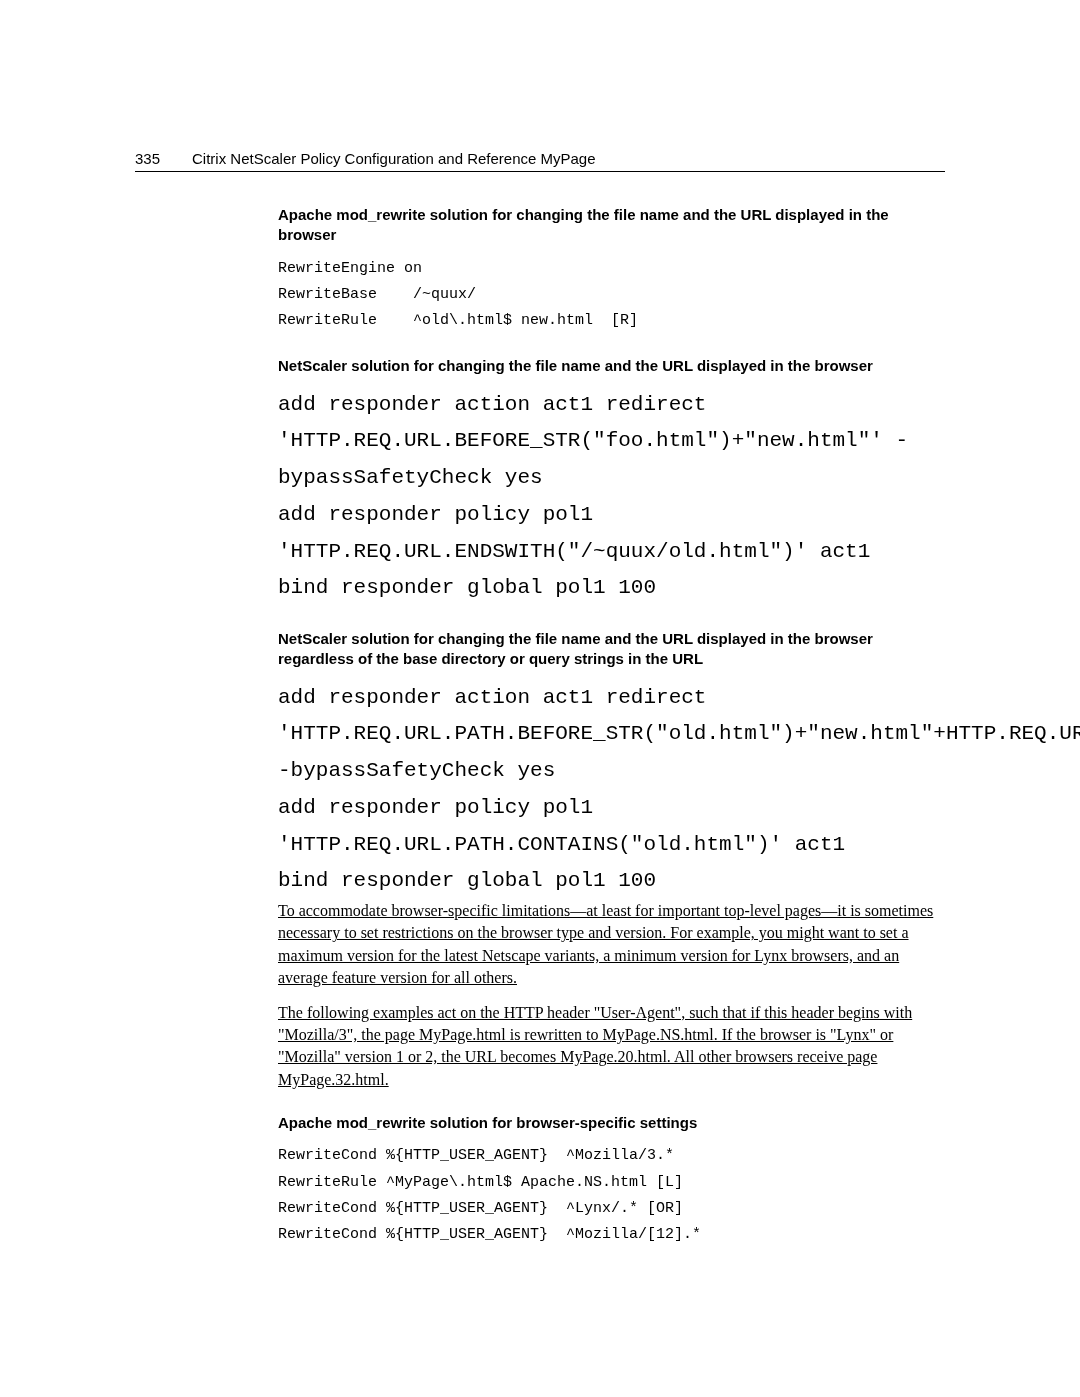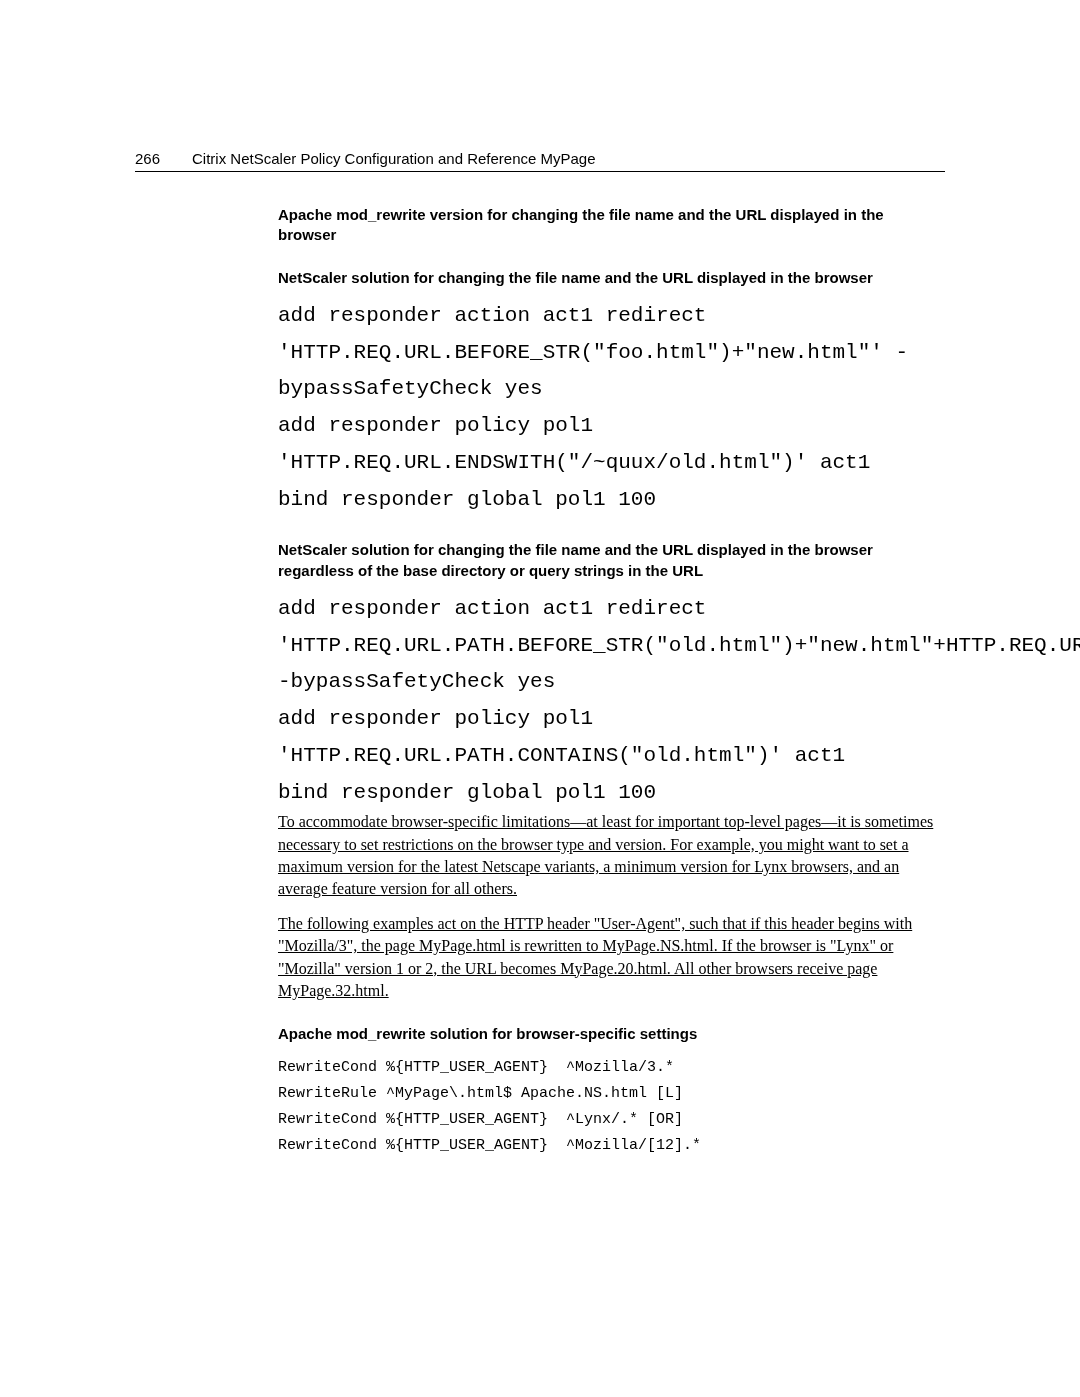--- a/index.html
+++ b/index.html
@@ -93,27 +93,30 @@
       margin-left: 278px;
       margin-right: 135px;
     }
   </style>
 </head>
 <body>
 
 <div class="page">
   <div class="header-line-container">
     <div class="header-line">
-      <span class="page-number">266</span>
+      <span class="page-number">335</span>
       <span class="header-title">Citrix NetScaler Policy Configuration and Reference MyPage</span>
     </div>
   </div>
 
   <div class="content">
-    <div class="sub-heading">Apache mod_rewrite version for changing the file name and the URL displayed in the browser</div>
+    <div class="sub-heading">Apache mod_rewrite solution for changing the file name and the URL displayed in the browser</div>
+    <div class="code-block"><span>RewriteEngine on</span>
+<span>RewriteBase    /~quux/</span>
+<span>RewriteRule    ^old\.html$ new.html  [R]</span></div>
 
     <div class="sub-heading">NetScaler solution for changing the file name and the URL displayed in the browser</div>
     <div class="code-block-wrap"><span>add responder action act1 redirect 'HTTP.REQ.URL.BEFORE_STR("foo.html")+"new.html"' -bypassSafetyCheck yes</span>
 <span>add responder policy pol1 'HTTP.REQ.URL.ENDSWITH("/~quux/old.html")' act1</span>
 <span>bind responder global pol1 100</span></div>
 
     <div class="sub-heading">NetScaler solution for changing the file name and the URL displayed in the browser regardless of the base directory or query strings in the URL</div>
     <div class="code-block-wrap"><span>add responder action act1 redirect 'HTTP.REQ.URL.PATH.BEFORE_STR("old.html")+"new.html"+HTTP.REQ.URL.AFTER_STR("old.html")' -bypassSafetyCheck yes</span>
 <span>add responder policy pol1 'HTTP.REQ.URL.PATH.CONTAINS("old.html")' act1</span>
 <span>bind responder global pol1 100</span></div>

